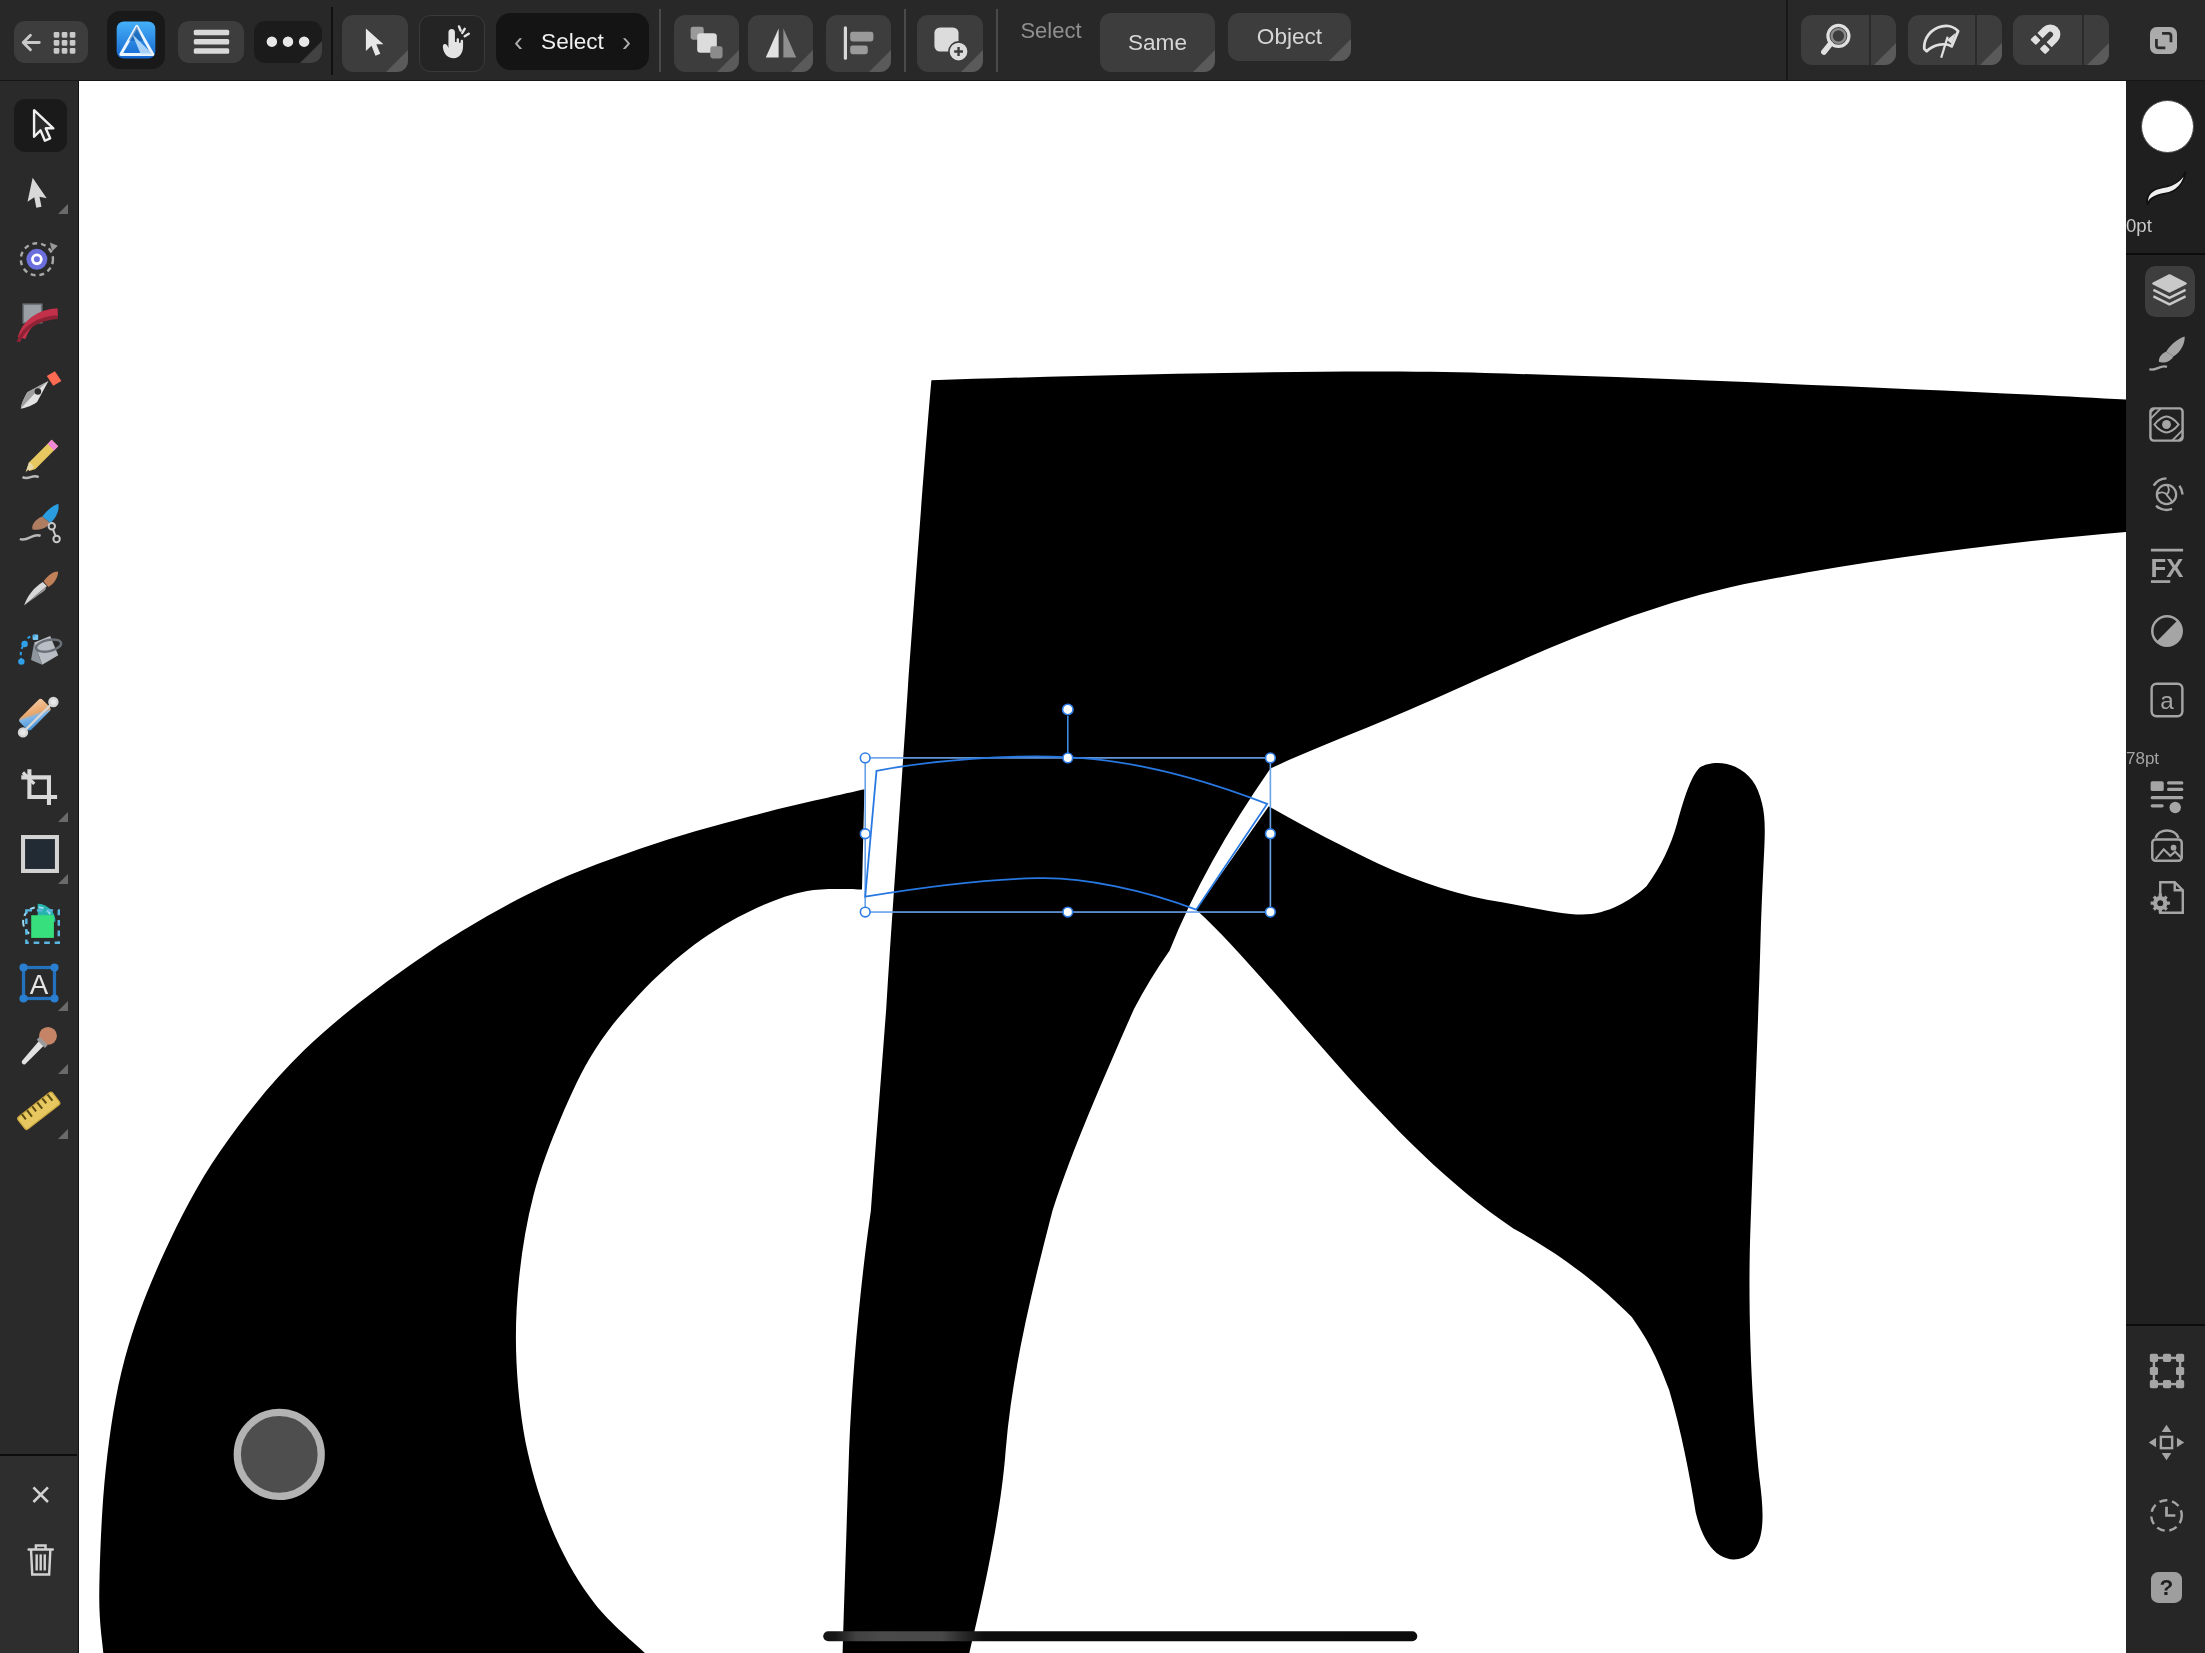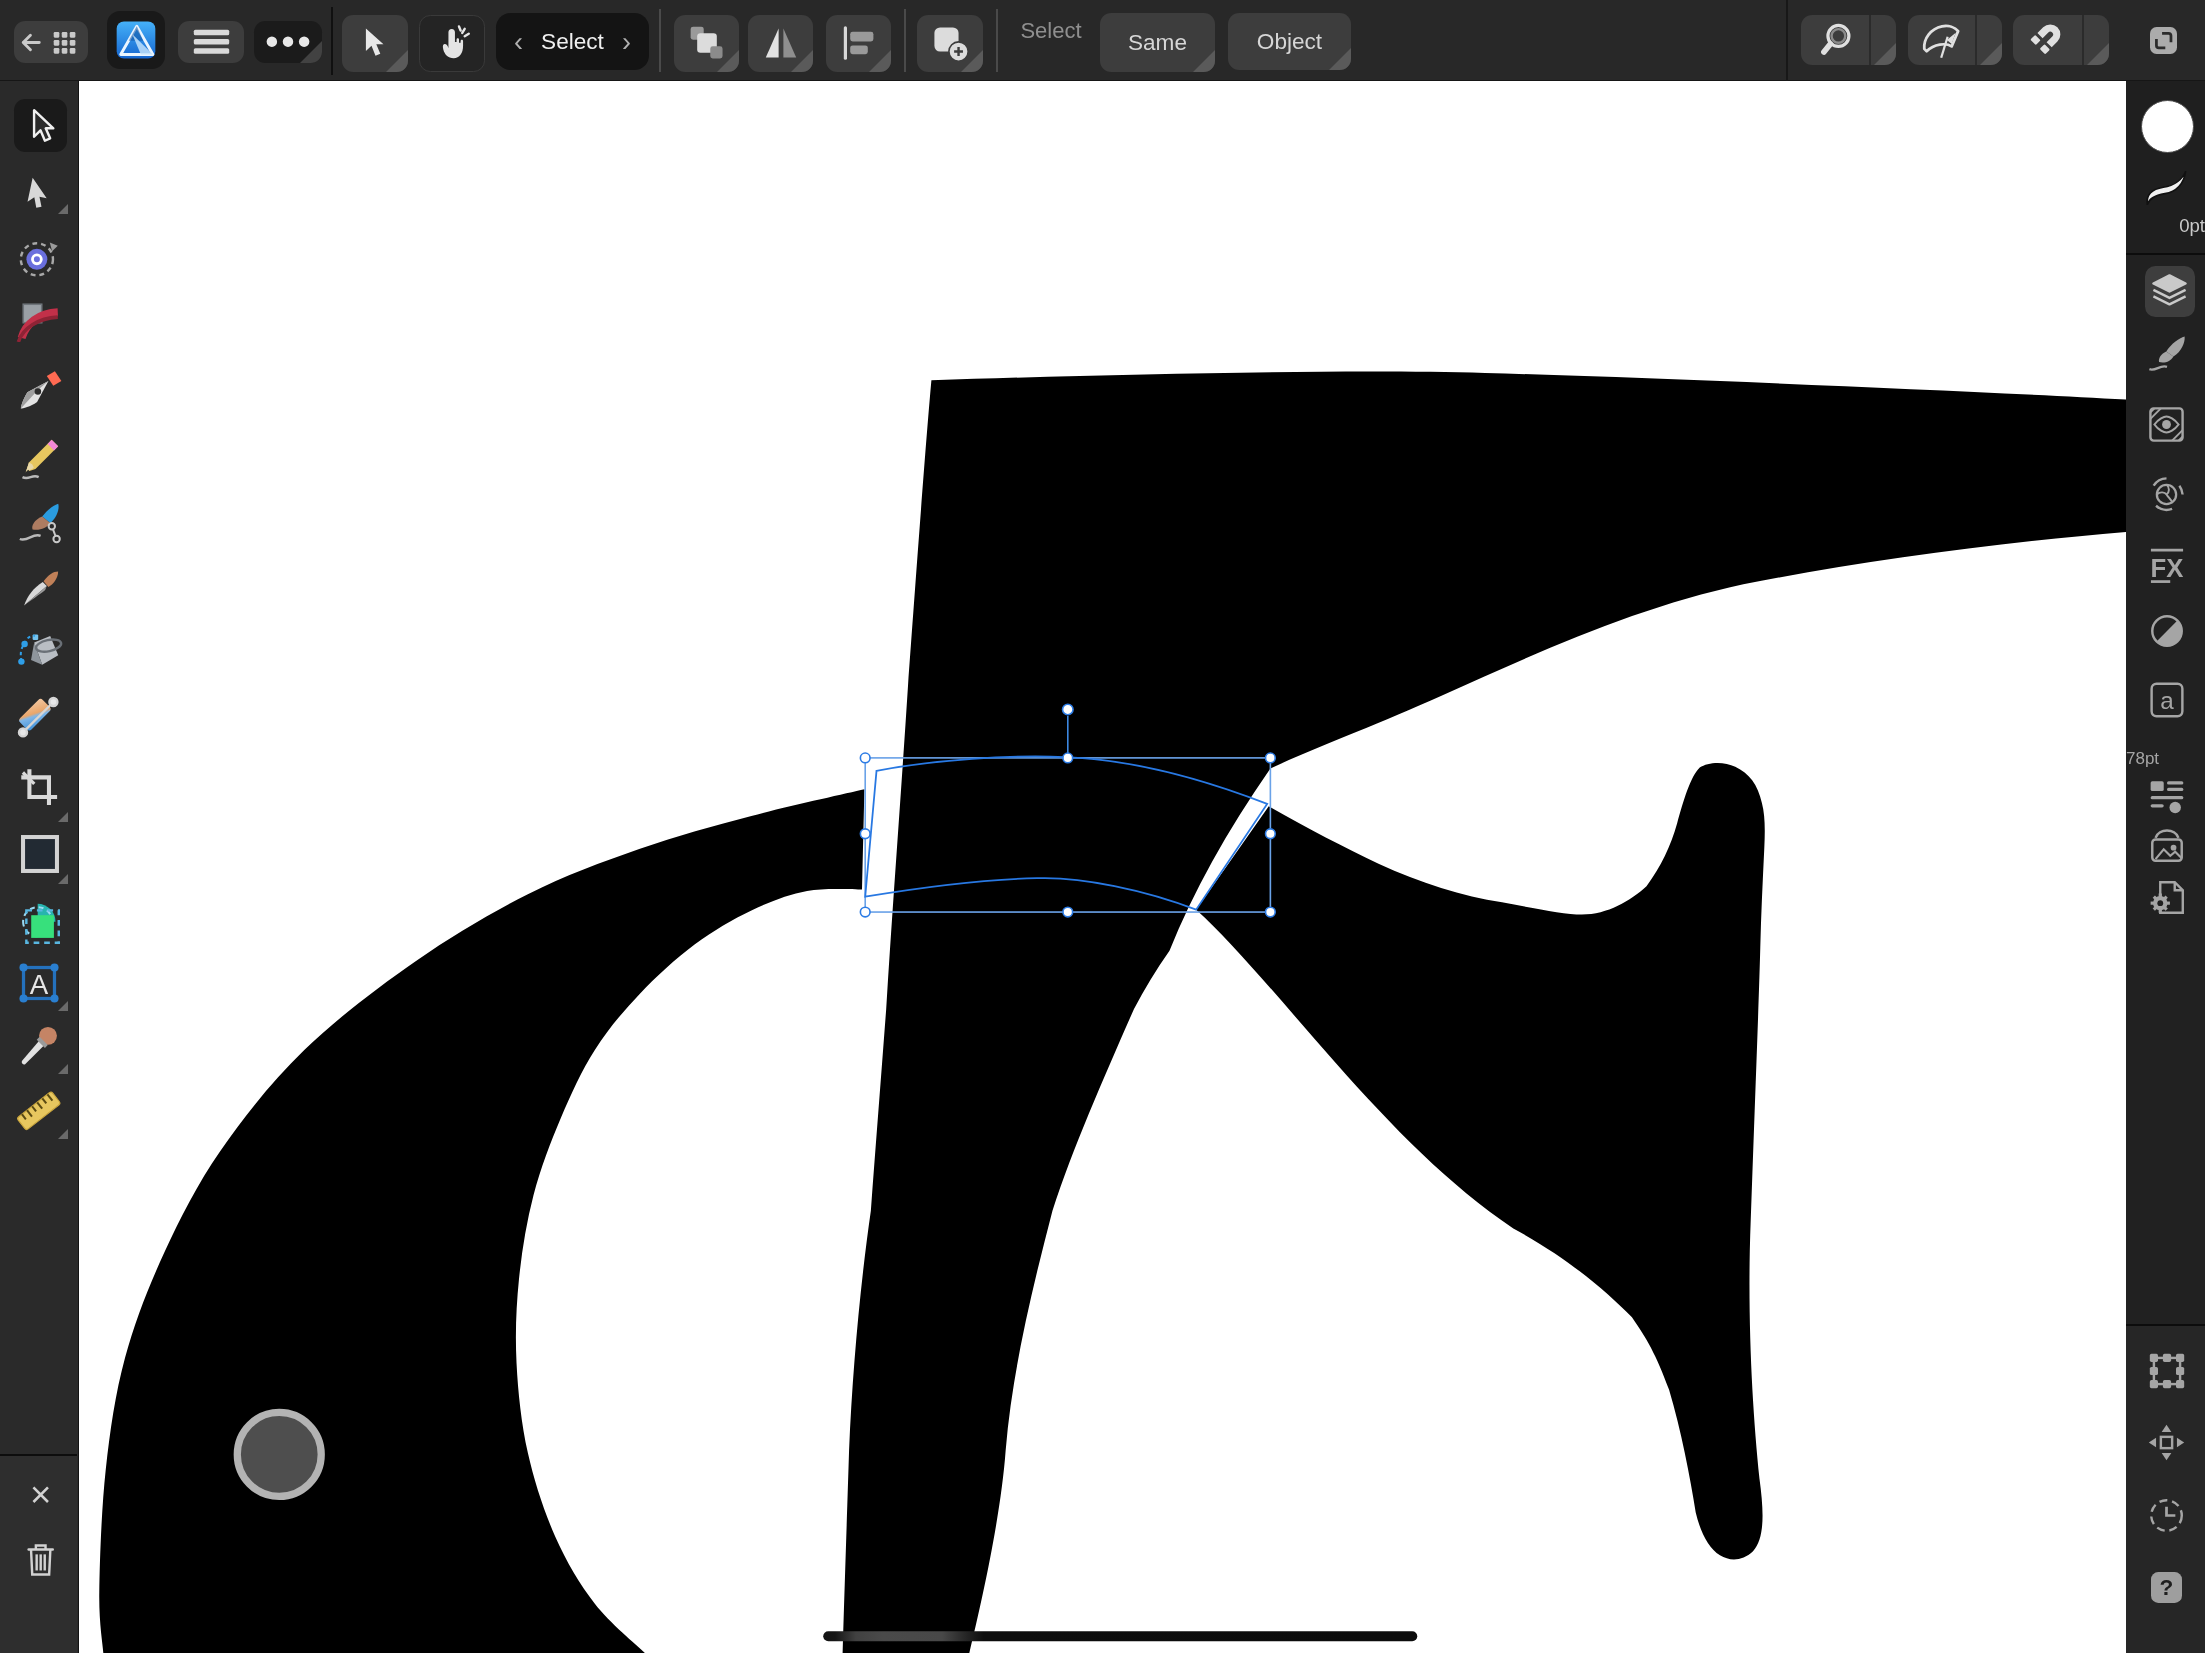--- a/index.html
+++ b/index.html
@@ -233,21 +233,21 @@
     </svg>
   </div>
       <div class="fold"></div>
     </div>
   <div class="vsep" style="left:996px;top:9px;height:63px;"></div>
   <div class="abs" style="left:1009px;top:0;width:84px;height:61px;display:flex;align-items:center;justify-content:center;color:#8f8f8f;font-size:22px;">Select</div>
   <div class="btn b-light" style="left:1100px;top:13px;width:115px;height:59px;">
       <div class="ctr" style="color:#d6d6d6;font-size:22.6px;">Same</div>
       <div class="fold"></div>
     </div>
-  <div class="btn b-light" style="left:1228px;top:13px;width:123px;height:57px;">
+  <div class="btn b-light" style="left:1228px;top:13px;width:123px;height:48px;">
       <div class="ctr" style="color:#d6d6d6;font-size:22.6px;">Object</div>
       <div class="fold"></div>
     </div>
 
   <div class="vsep" style="left:1786px;top:0;height:81px;background:#181818;"></div>
 
   <div class="btn b-light" style="left:1801px;top:15.3px;width:95px;height:50px;">
     <svg width="50" height="50" viewBox="0 0 62 62" style="position:absolute;left:9.7px;top:0;">
       <circle cx="34" cy="26" r="13" fill="none" stroke="#e0e0e0" stroke-width="4"></circle>
       <circle cx="34" cy="26" r="8.5" fill="none" stroke="#8b8b8b" stroke-width="3"></circle>
@@ -480,21 +480,21 @@
 </div>
 
 <div id="rightbar">
   <div class="abs" style="left:0;top:0;width:79px;height:173px;background:#1f1f1f;"></div>
 
   <div class="abs" style="left:14.5px;top:19.4px;width:53px;height:53px;border-radius:50%;background:#ffffff;border:1.6px solid #4a4a4a;box-sizing:border-box;"></div>
 
   <svg class="abs" style="left:18px;top:87px;" width="45" height="40" viewBox="0 0 56 50">
     <path d="M4,46 C2,32 12,26 24,24 C38,22 48,14 52,4 C50,20 40,30 26,32 C14,34 6,38 4,46 Z" fill="#f0f0f0" stroke="#111" stroke-width="2"></path>
   </svg>
-  <div class="abs" style="left:0;top:134px;width:79px;text-align:right;color:#c9c9c9;font-size:18.6px;">0pt</div>
+  <div class="abs" style="left:0;top:134px;width:79px;text-align:left;color:#c9c9c9;font-size:18.6px;">0pt</div>
   <div class="abs" style="left:0;top:172px;width:79px;height:1.6px;background:#0c0c0c;"></div>
 
   <div class="abs" style="left:18.6px;top:185px;width:50px;height:51px;background:#3e3e3e;border-radius:10.5px;"></div>
   <svg class="abs" style="left:24px;top:192px;" width="39" height="37" viewBox="0 0 48 46">
     <g fill="none" stroke="#c9c9c9" stroke-width="3" stroke-linejoin="round">
       <path d="M24,3 L44,13 L24,23 L4,13 Z" fill="#c9c9c9"></path>
       <path d="M4,21 L24,31 L44,21"></path>
       <path d="M4,29 L24,39 L44,29"></path>
     </g>
   </svg>

